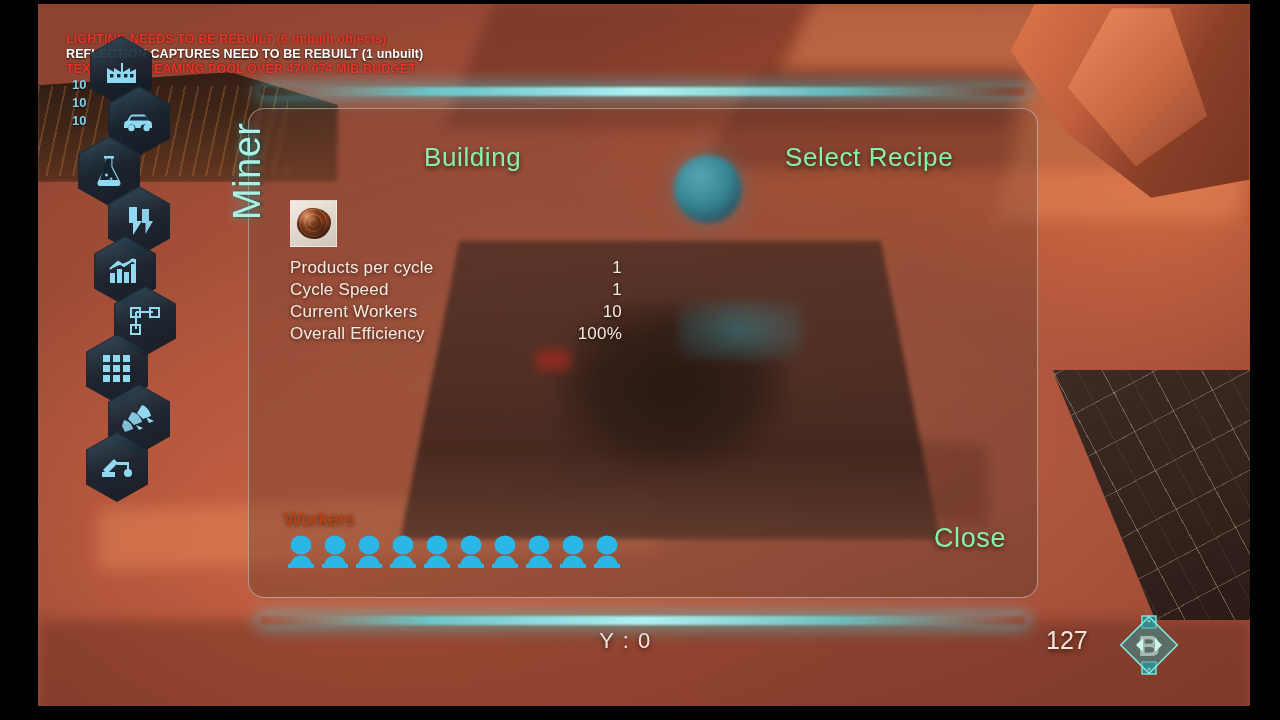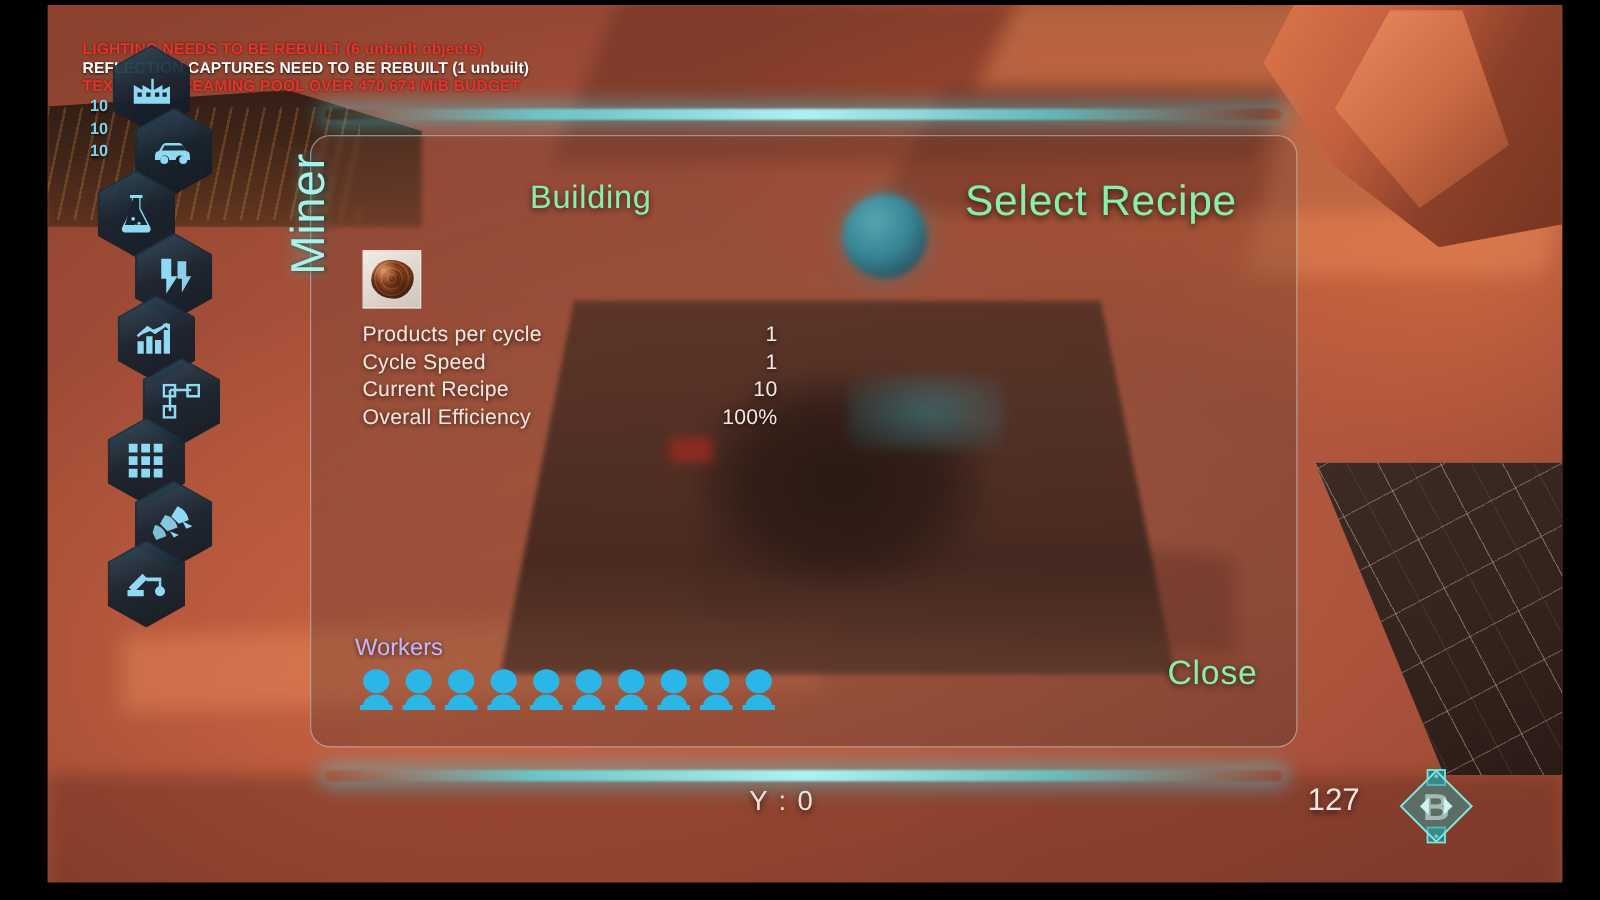--- a/index.html
+++ b/index.html
@@ -245,21 +245,21 @@
   
   #hdr-building, #hdr-recipe, #btn-close {
     position: absolute;
     font-family: "Liberation Sans", sans-serif;
     font-weight: 300;
     color: #86efac;
     text-shadow: 0 2px 5px rgba(0,0,0,0.65);
     white-space: nowrap;
   }
   #hdr-building { left: 176px; top: 34px; font-size: 26px; letter-spacing: 0.6px; }
-  #hdr-recipe   { left: 524px; top: 34px; font-size: 34px; letter-spacing: 0.6px; cursor: pointer; }
+  #hdr-recipe   { left: 537px; top: 34px; font-size: 26px; letter-spacing: 0.6px; cursor: pointer; }
   #btn-close    { left: 686px; top: 415px; font-size: 27px; letter-spacing: 0.6px; cursor: pointer; }
 
   
   #ore-thumb {
     position: absolute; left: 42px; top: 92px;
     width: 47px; height: 47px;
     background: linear-gradient(150deg, #f2ece4 0%, #ded6cc 55%, #cfc6bb 100%);
     border: 1px solid rgba(255,255,255,0.25);
     display: flex; align-items: center; justify-content: center;
   }
@@ -293,21 +293,21 @@
     letter-spacing: 0.2px;
     white-space: nowrap;
   }
   .stat-value { text-align: right; }
 
   
   #workers-label {
     position: absolute; left: 36px; top: 400px;
     font-family: "Liberation Sans", sans-serif;
     font-weight: 300; font-size: 19px;
-    color: #c4b5fd;
+    color: #c2410c;
     text-shadow: 0 1px 4px rgba(0,0,0,0.7);
   }
   #workers-row {
     position: absolute; left: 38px; top: 426px;
     display: flex; gap: 4px;
   }
   .worker { width: 30px; height: 34px; cursor: pointer; }
   .worker svg { display: block; }
 
   
@@ -486,21 +486,21 @@
     <div id="stats">
       <div class="stat-row">
         <span class="stat-label">Products per cycle</span>
         <span class="stat-value">1</span>
       </div>
       <div class="stat-row">
         <span class="stat-label">Cycle Speed</span>
         <span class="stat-value">1</span>
       </div>
       <div class="stat-row">
-        <span class="stat-label">Current Recipe</span>
+        <span class="stat-label">Current Workers</span>
         <span class="stat-value">10</span>
       </div>
       <div class="stat-row">
         <span class="stat-label">Overall Efficiency</span>
         <span class="stat-value">100%</span>
       </div>
     </div>
 
     <div id="workers-label">Workers</div>
 

